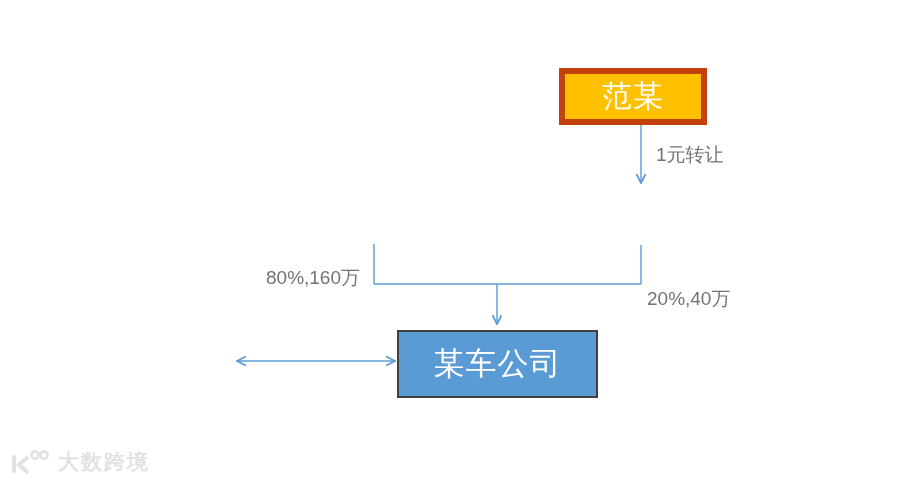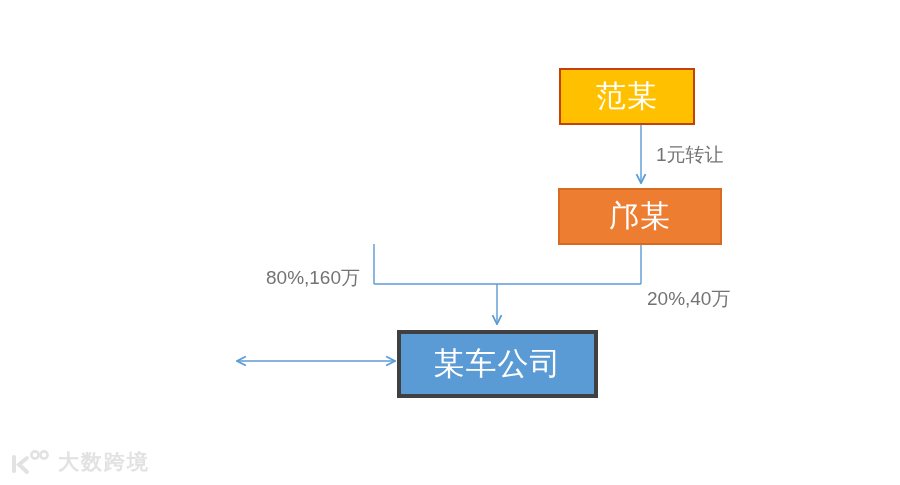--- a/index.html
+++ b/index.html
@@ -5,24 +5,24 @@
   html,body{margin:0;padding:0;background:#ffffff;}
   .canvas{
     position:relative;width:900px;height:485px;background:#ffffff;overflow:hidden;
     font-family:"Liberation Sans","DejaVu Sans",sans-serif;
   }
   .connectors{position:absolute;left:0;top:0;width:900px;height:485px;}
   .node{
     position:absolute;display:flex;align-items:center;justify-content:center;
     box-sizing:border-box;letter-spacing:1px;
   }
-  .node-fan   {left:559px;top:68px; width:136px;height:57px;background:#FFC000;border:2px solid #c2410c;color:#fff;font-size:30px;}
+  .node-fan   {left:559px;top:68px; width:148px;height:57px;background:#FFC000;border:6px solid #c2410c;color:#fff;font-size:30px;}
   .node-wu    {left:291px;top:189px;width:164px;height:55px;background:#FFC000;border:2px solid #E7A50E;color:#fff;font-size:30px;}
   .node-kuang {left:558px;top:188px;width:164px;height:57px;background:#ED7D31;border:2px solid #D96B20;color:#fff;font-size:30px;}
-  .node-company{left:397px;top:330px;width:201px;height:68px;background:#5B9BD5;border:4px solid #404040;color:#fff;font-size:31px;}
+  .node-company{left:397px;top:330px;width:201px;height:68px;background:#5B9BD5;border:2px solid #404040;color:#fff;font-size:31px;}
   .node-liang {left:74px;top:334px;width:158px;height:57px;background:#FFFFFF;border:2px solid #A9D18E;color:#1a1a1a;font-size:35px;}
   .edge-label{
     position:absolute;color:#737373;font-size:19px;white-space:nowrap;
   }
   .lbl-transfer{left:656px;top:142px;}
   .lbl-wu-share{left:266px;top:265px;}
   .lbl-kuang-share{left:647px;top:268px;margin-top:18px;}
   .lbl-debt{left:277px;top:323px;}
   .watermark{
     position:absolute;left:10px;top:448px;display:flex;align-items:flex-end;gap:6px;
@@ -48,21 +48,20 @@
     <line x1="374" y1="284" x2="641" y2="284" stroke="#5B9BD5" stroke-width="1.4"></line>
     <line x1="641" y1="245" x2="641" y2="284" stroke="#5B9BD5" stroke-width="1.4"></line>
     <line x1="497" y1="284" x2="497" y2="323" stroke="#5B9BD5" stroke-width="1.4" marker-end="url(#arr)"></line>
 
     <line x1="238" y1="361" x2="394" y2="361" stroke="#5B9BD5" stroke-width="1.4" marker-start="url(#arr)" marker-end="url(#arr)"></line>
   </svg>
 
   <div class="node node-fan">范某</div>
 
 
-  <div class="node node-kuang">邝某</div>
 
   <div class="node node-company">某车公司</div>
 
 
   <div class="edge-label lbl-transfer">1元转让</div>
 
   <div class="edge-label lbl-wu-share">80%,160万</div>
 
   <div class="edge-label lbl-kuang-share">20%,40万</div>
 

